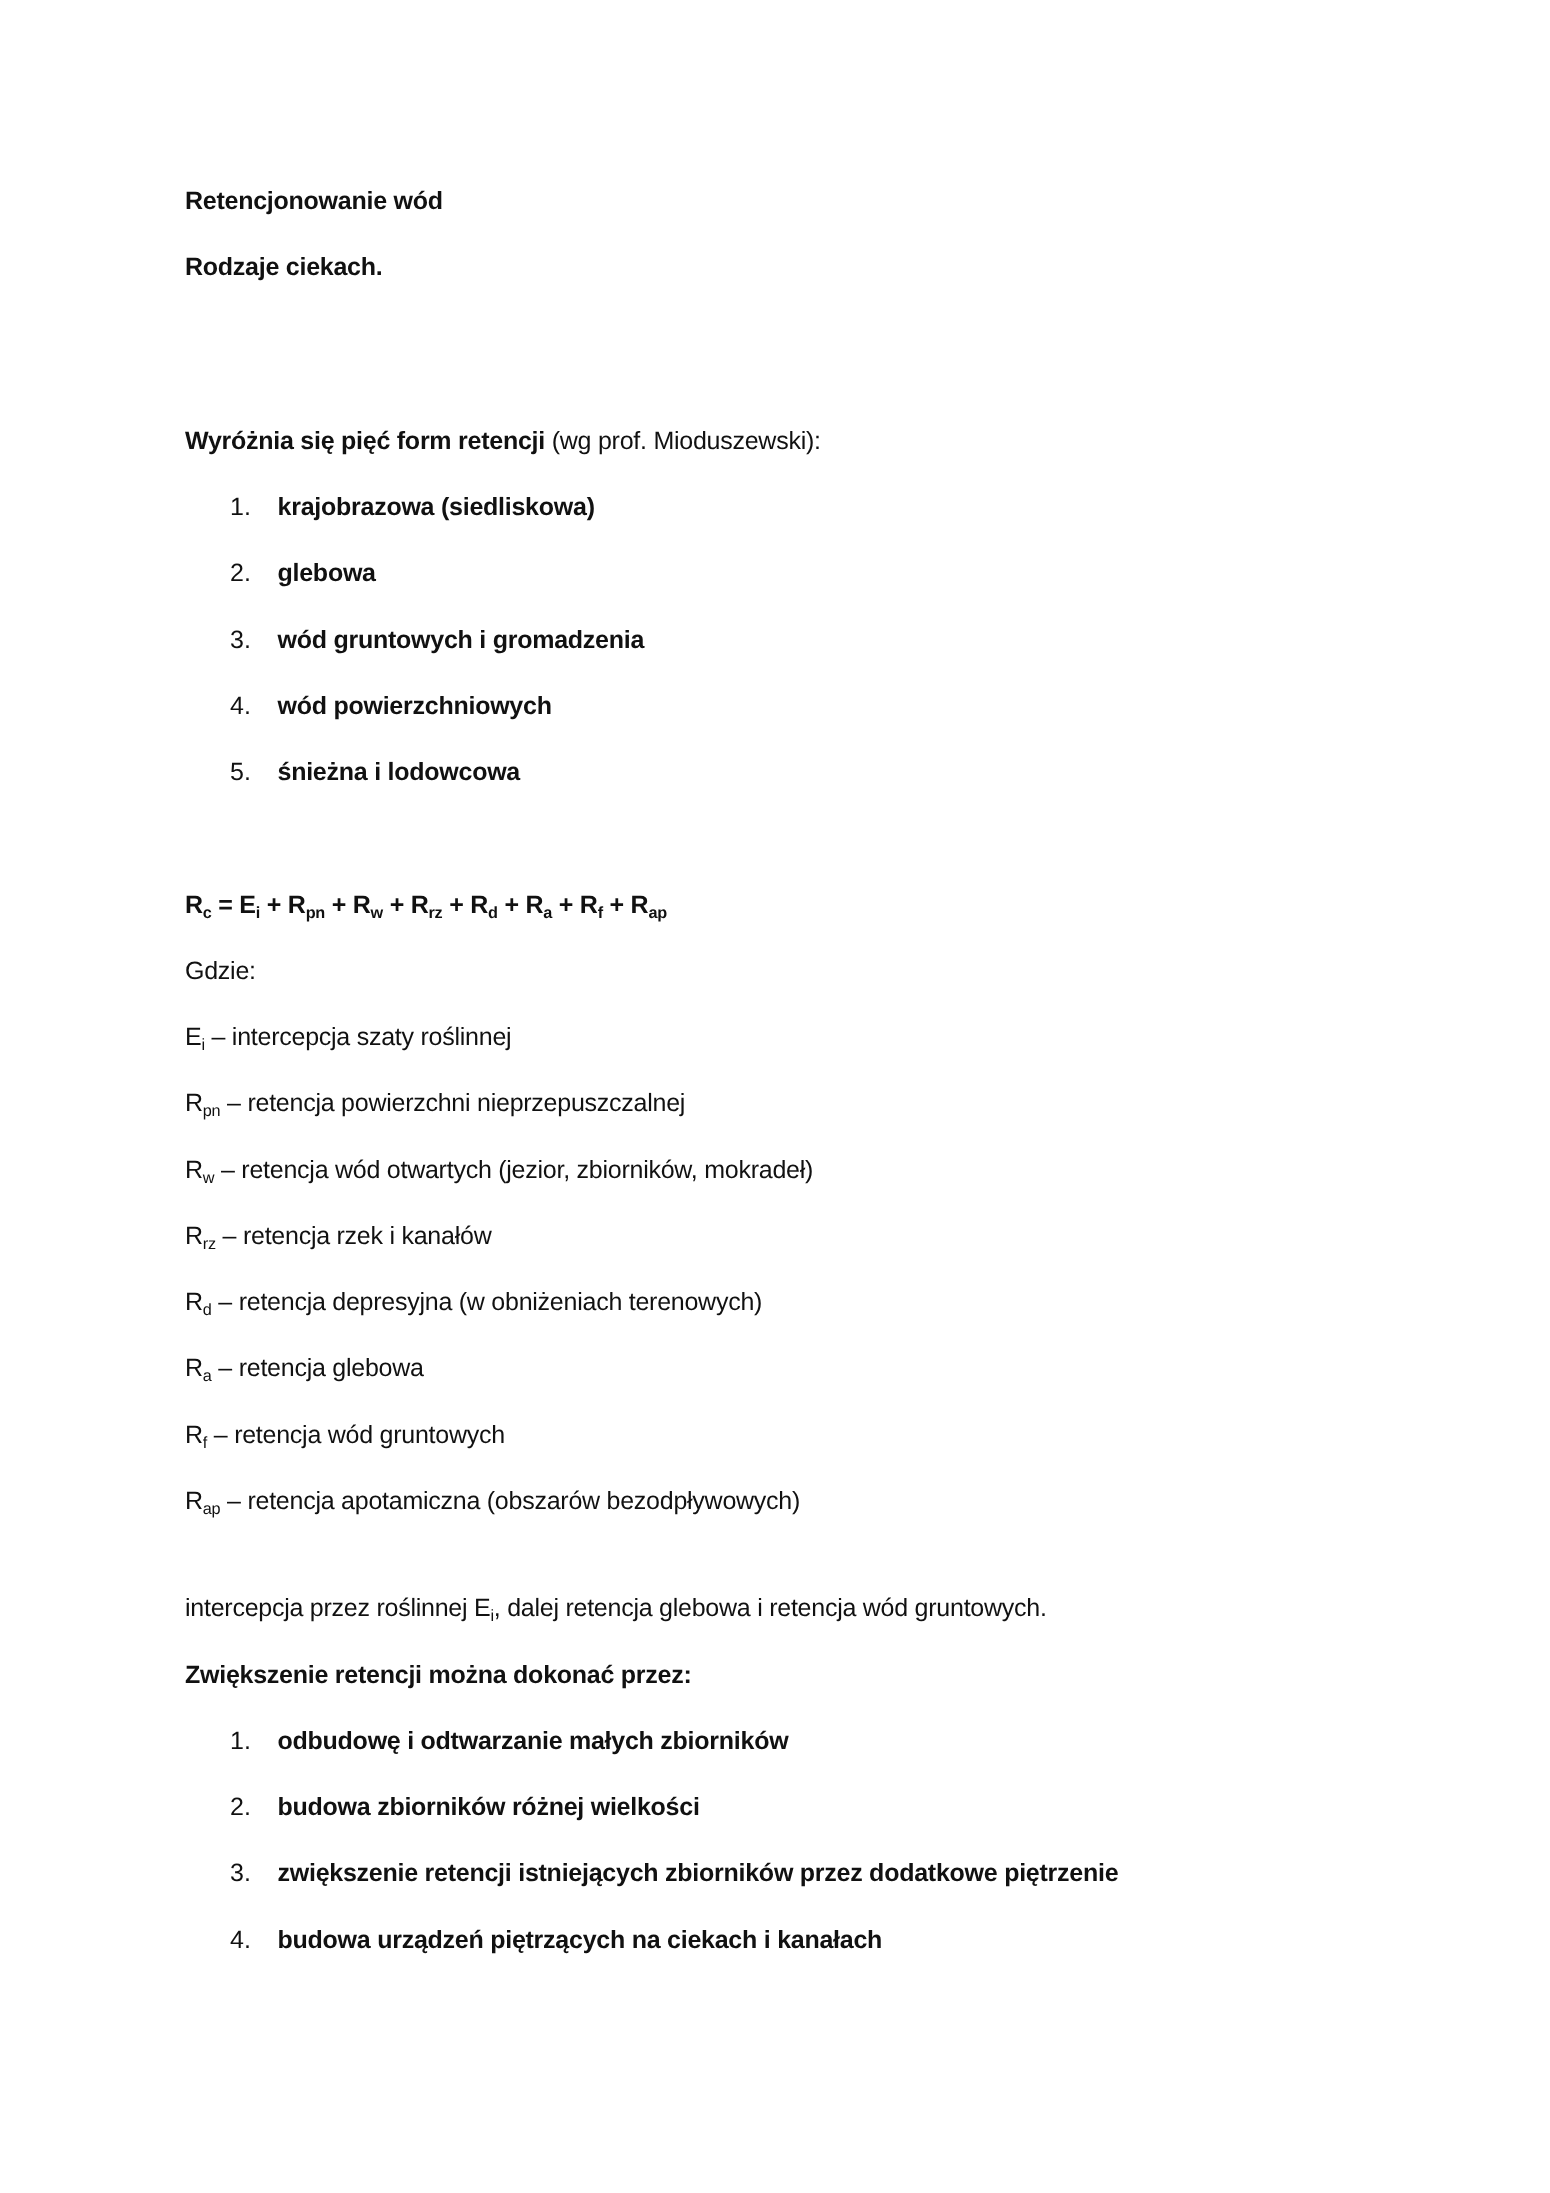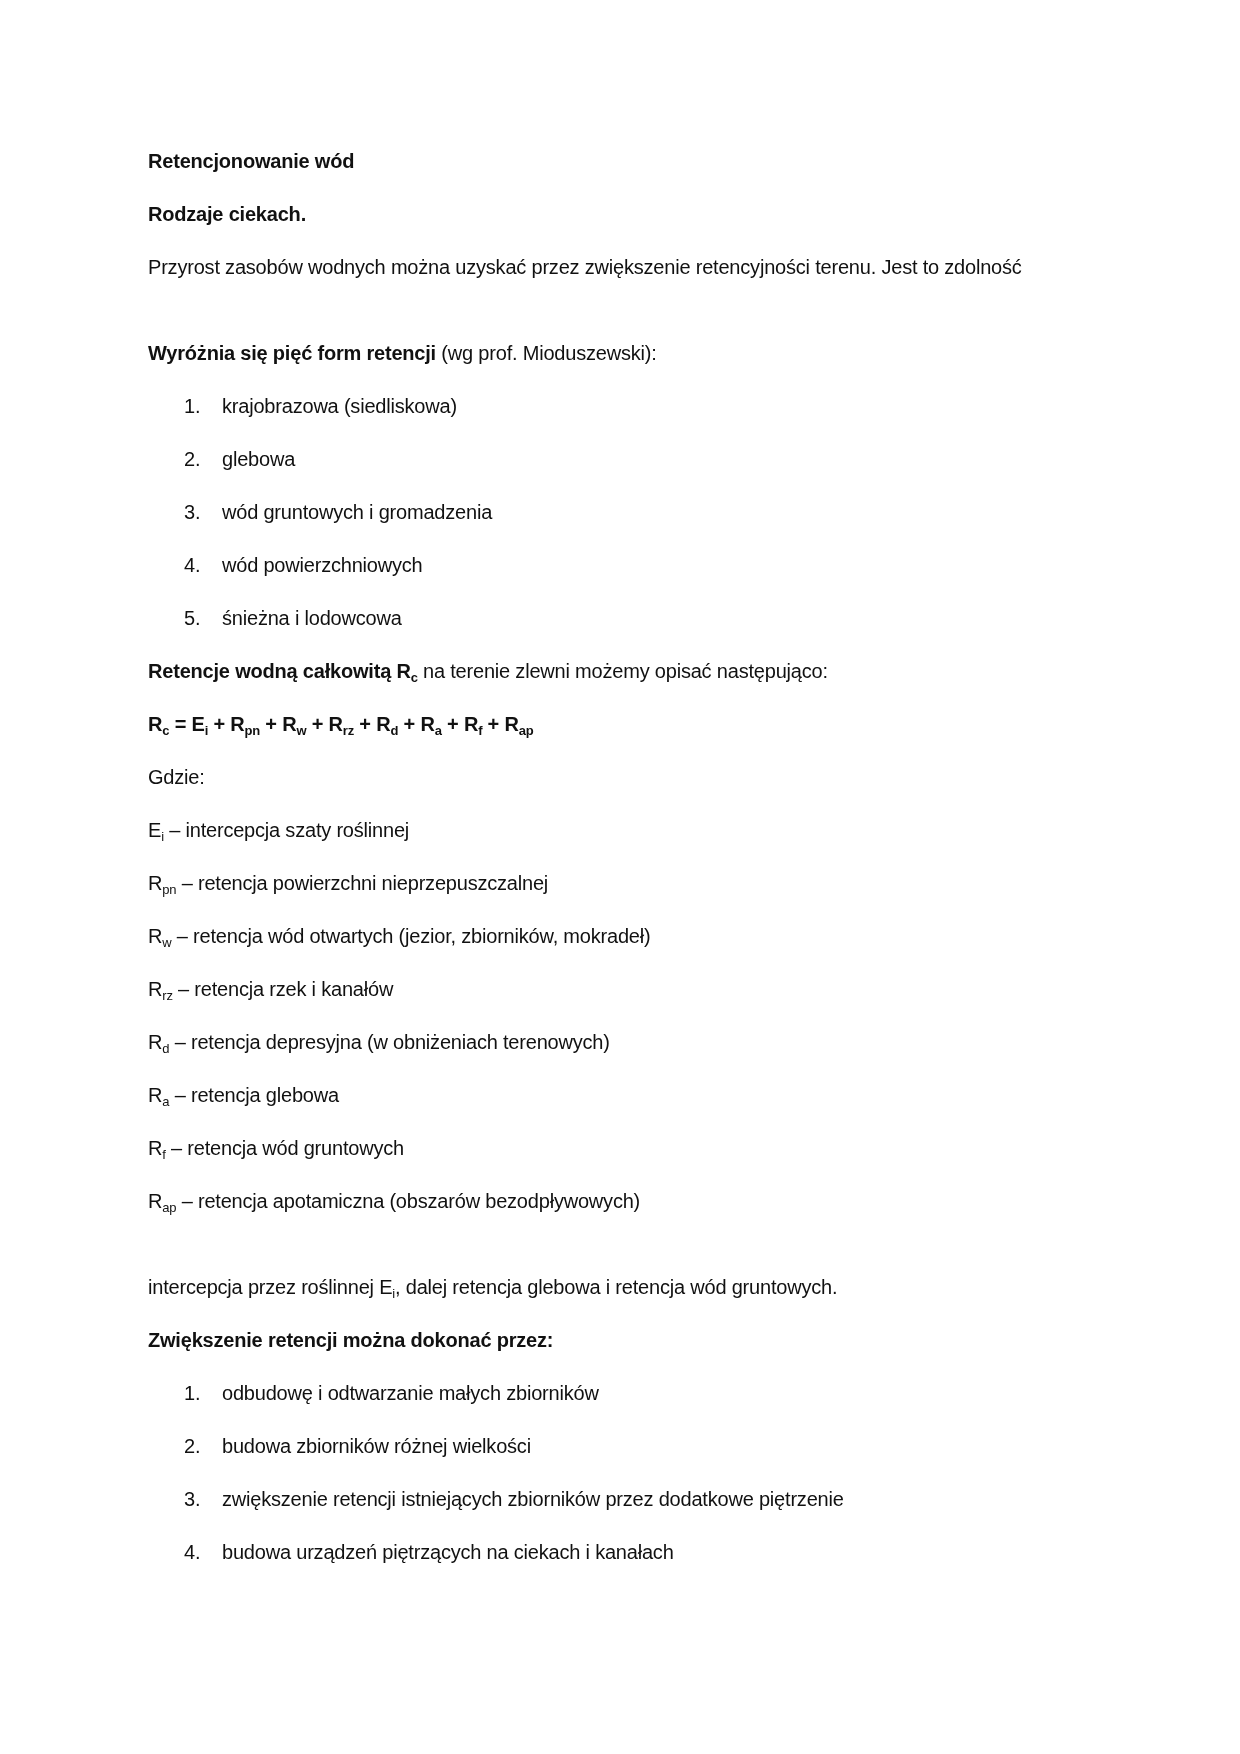--- a/index.html
+++ b/index.html
@@ -2,33 +2,32 @@
 <html><head>
 <meta charset="utf-8">
 <style>
   html, body { margin: 0; padding: 0; background: #ffffff; }
   body { width: 1240px; height: 1754px; position: relative; overflow: hidden;
          font-family: "Liberation Sans", "DejaVu Sans", sans-serif; color: #111; }
   .page { position: absolute; left: 0; top: 0; width: 1004px; height: 1754px; }
   .line { position: absolute; left: 148px; font-size: 20px; line-height: 26px; white-space: nowrap; letter-spacing: -0.2px; }
   .b { font-weight: bold; }
   .li-num { position: absolute; left: 184px; font-size: 20px; line-height: 26px; }
-  .li-text { position: absolute; left: 222px; font-size: 20px; line-height: 26px; white-space: nowrap; letter-spacing: -0.2px; }
+  .li-text { position: absolute; left: 222px; font-size: 20px; line-height: 26px; white-space: nowrap; letter-spacing: -0.2px; font-weight: bold; }
   sub { font-size: 13px; vertical-align: -4px; line-height: 0; }
 </style>
 </head>
 <body>
 
 <div class="page">
 
   <div class="line b" style="top:148px">Retencjonowanie wód</div>
 
   <div class="line b" style="top:201px">Rodzaje ciekach.</div>
 
-  <div class="line" style="top:254px">Przyrost zasobów wodnych można uzyskać przez zwiększenie retencyjności terenu. Jest to zdolność</div>
 
   <div class="line" style="top:340px">
     <span class="b">Wyróżnia się pięć form retencji</span><span> (wg prof. Mioduszewski):</span>
   </div>
 
   <div>
     <div>
       <span class="li-num" style="top:393px">1.</span>
       <span class="li-text" style="top:393px">krajobrazowa (siedliskowa)</span>
     </div>
@@ -43,23 +42,20 @@
     <div>
       <span class="li-num" style="top:552px">4.</span>
       <span class="li-text" style="top:552px">wód powierzchniowych</span>
     </div>
     <div>
       <span class="li-num" style="top:605px">5.</span>
       <span class="li-text" style="top:605px">śnieżna i lodowcowa</span>
     </div>
   </div>
 
-  <div class="line" style="top:658px">
-    <span class="b">Retencje wodną całkowitą R</span><sub class="b">c</sub><span> na terenie zlewni możemy opisać następująco:</span>
-  </div>
 
   <div class="line b" style="top:711px">
     <span>R</span><sub>c</sub><span style="white-space:pre"> = </span><span>E</span><sub>i</sub><span style="white-space:pre"> + </span><span>R</span><sub>pn</sub><span style="white-space:pre"> + </span><span>R</span><sub>w</sub><span style="white-space:pre"> + </span><span>R</span><sub>rz</sub><span style="white-space:pre"> + </span><span>R</span><sub>d</sub><span style="white-space:pre"> + </span><span>R</span><sub>a</sub><span style="white-space:pre"> + </span><span>R</span><sub>f</sub><span style="white-space:pre"> + </span><span>R</span><sub>ap</sub>
   </div>
 
   <div class="line" style="top:764px">Gdzie:</div>
 
   <div>
     <div class="line" style="top:817px">
       <span>E</span><sub>i</sub><span> – intercepcja szaty roślinnej</span>

